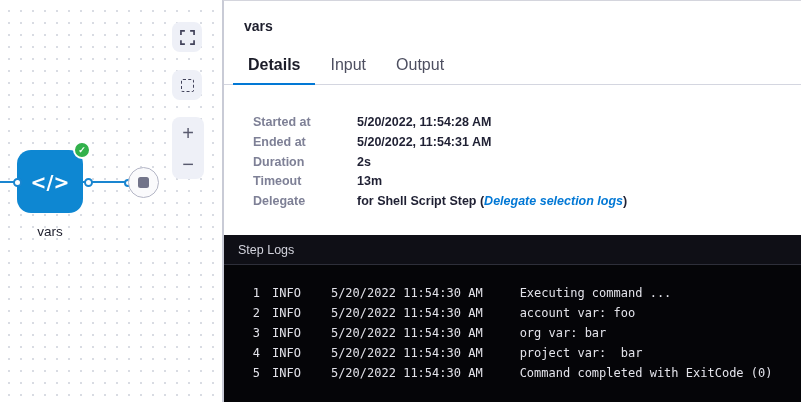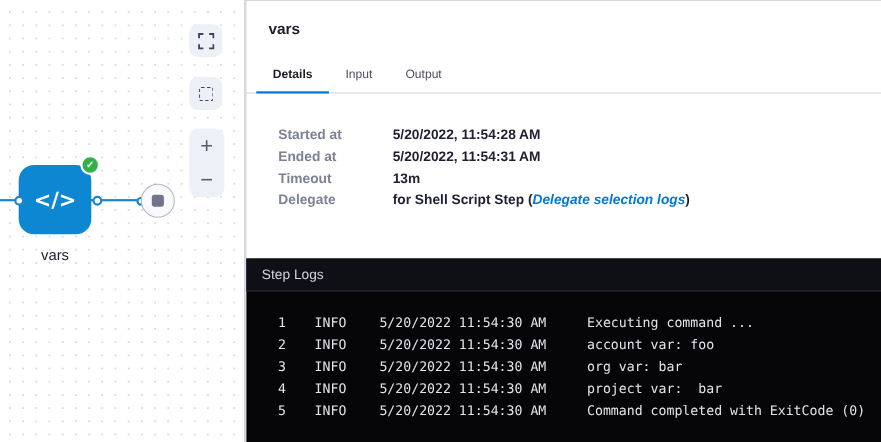--- a/index.html
+++ b/index.html
@@ -49,41 +49,41 @@
   .zoom-group button { flex:1; background:transparent; border:none; cursor:pointer;
                        font-size:20px; font-weight:400; color:#585a6e;
                        font-family:"Liberation Sans", sans-serif; line-height:1; }
 
   
   .panel { position:absolute; left:223px; top:0; width:578px; height:402px;
            background:#fff; border-left:1px solid #c9cbd6; border-top:1px solid #d4d5dd; }
   .panel-title { margin:17px 0 0 20px; font-size:14px; font-weight:700; color:#1d1e2c; }
   .tabs { display:flex; margin-top:20px; padding-left:9px;
           border-bottom:1px solid #d4d6e0; height:31px; align-items:flex-end; }
-  .tab { padding:0 15px 9px 15px; font-size:11px; color:#4d4f60; cursor:pointer;
+  .tab { padding:0 15px 9px 15px; font-size:16px; color:#4d4f60; cursor:pointer;
          border-bottom:2.5px solid transparent; margin-bottom:-1px; }
   .tab.active { color:#1b1c28; font-weight:700; border-bottom-color:#0278d5; }
 
   .details { margin:28px 0 0 29px; }
   .detail-row { display:flex; line-height:19.8px; }
   .detail-label { width:104px; font-size:12.5px; font-weight:600; color:#7e8096; }
   .detail-value { font-size:12.5px; font-weight:700; color:#1f2033; }
   .detail-value a { color:#0278d5; text-decoration:none; font-weight:700; cursor:pointer;font-style:italic; }
 
   
   .steplogs { position:absolute; left:224px; top:235px; width:577px; height:167px;
               background:#050508; }
   .steplogs-header { height:30px; background:#0f0f16; border-bottom:1px solid #2e2f3a;
                      display:flex; align-items:center; padding-left:14px;
                      font-size:12.5px; color:#d2d3dc; }
   .log-body { padding-top:18px; font-family:"DejaVu Sans Mono", monospace;
               font-size:12px; line-height:20px; color:#e3e3ea; }
   .log-row { display:flex; padding-left:22px; white-space:pre; }
   .log-num  { width:14px; text-align:right; }
-  .log-lvl  { margin-left:26px; }
+  .log-lvl  { margin-left:12px; }
   .log-time { margin-left:30px; }
   .log-msg  { margin-left:37px;text-align:right; }
 </style>
 </head>
 <body>
 
 <div class="stage">
 
   <div class="canvas">
     <div class="edge-line"></div>
@@ -137,20 +137,24 @@
     <div class="details">
       <div class="detail-row">
           <span class="detail-label">Started at</span>
           <span class="detail-value">5/20/2022, 11:54:28 AM</span>
         </div>
         <div class="detail-row">
           <span class="detail-label">Ended at</span>
           <span class="detail-value">5/20/2022, 11:54:31 AM</span>
         </div>
         <div class="detail-row">
+          <span class="detail-label">Duration</span>
+          <span class="detail-value">2s</span>
+        </div>
+        <div class="detail-row">
           <span class="detail-label">Timeout</span>
           <span class="detail-value">13m</span>
         </div>
       <div class="detail-row">
         <span class="detail-label">Delegate</span>
         <span class="detail-value"><span>for Shell Script Step (</span><a>Delegate selection logs</a><span>)</span></span>
       </div>
     </div>
   </div>
 

